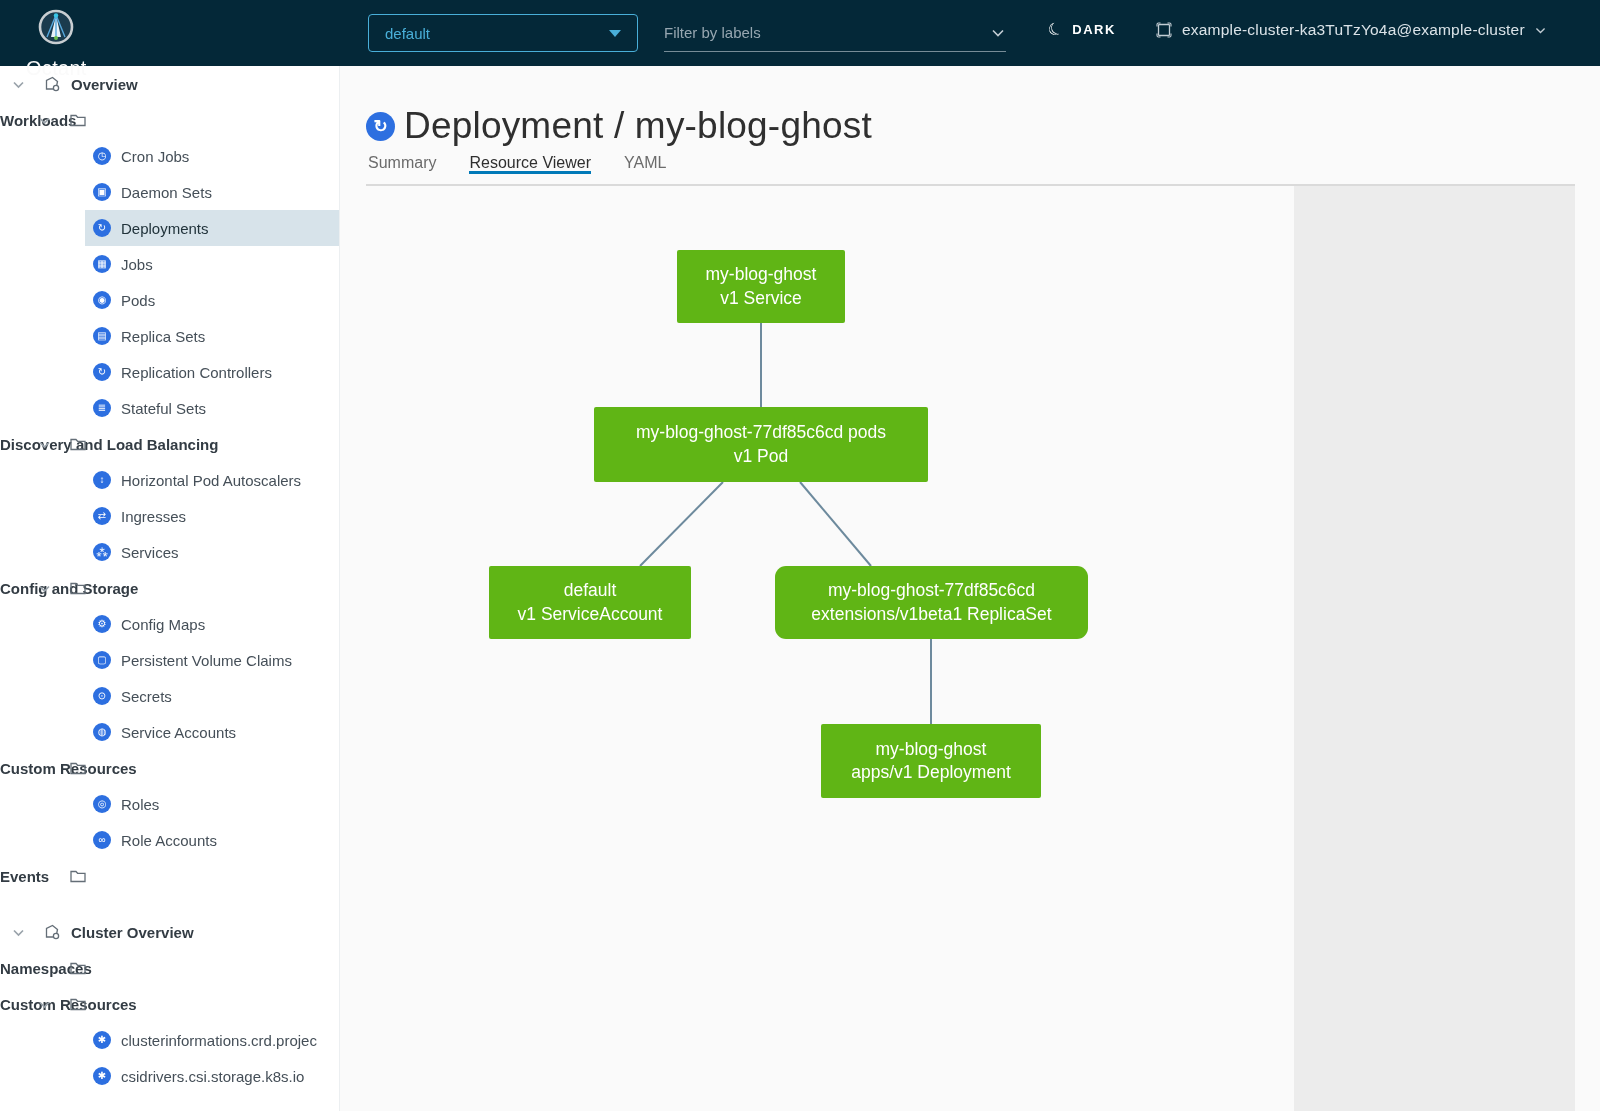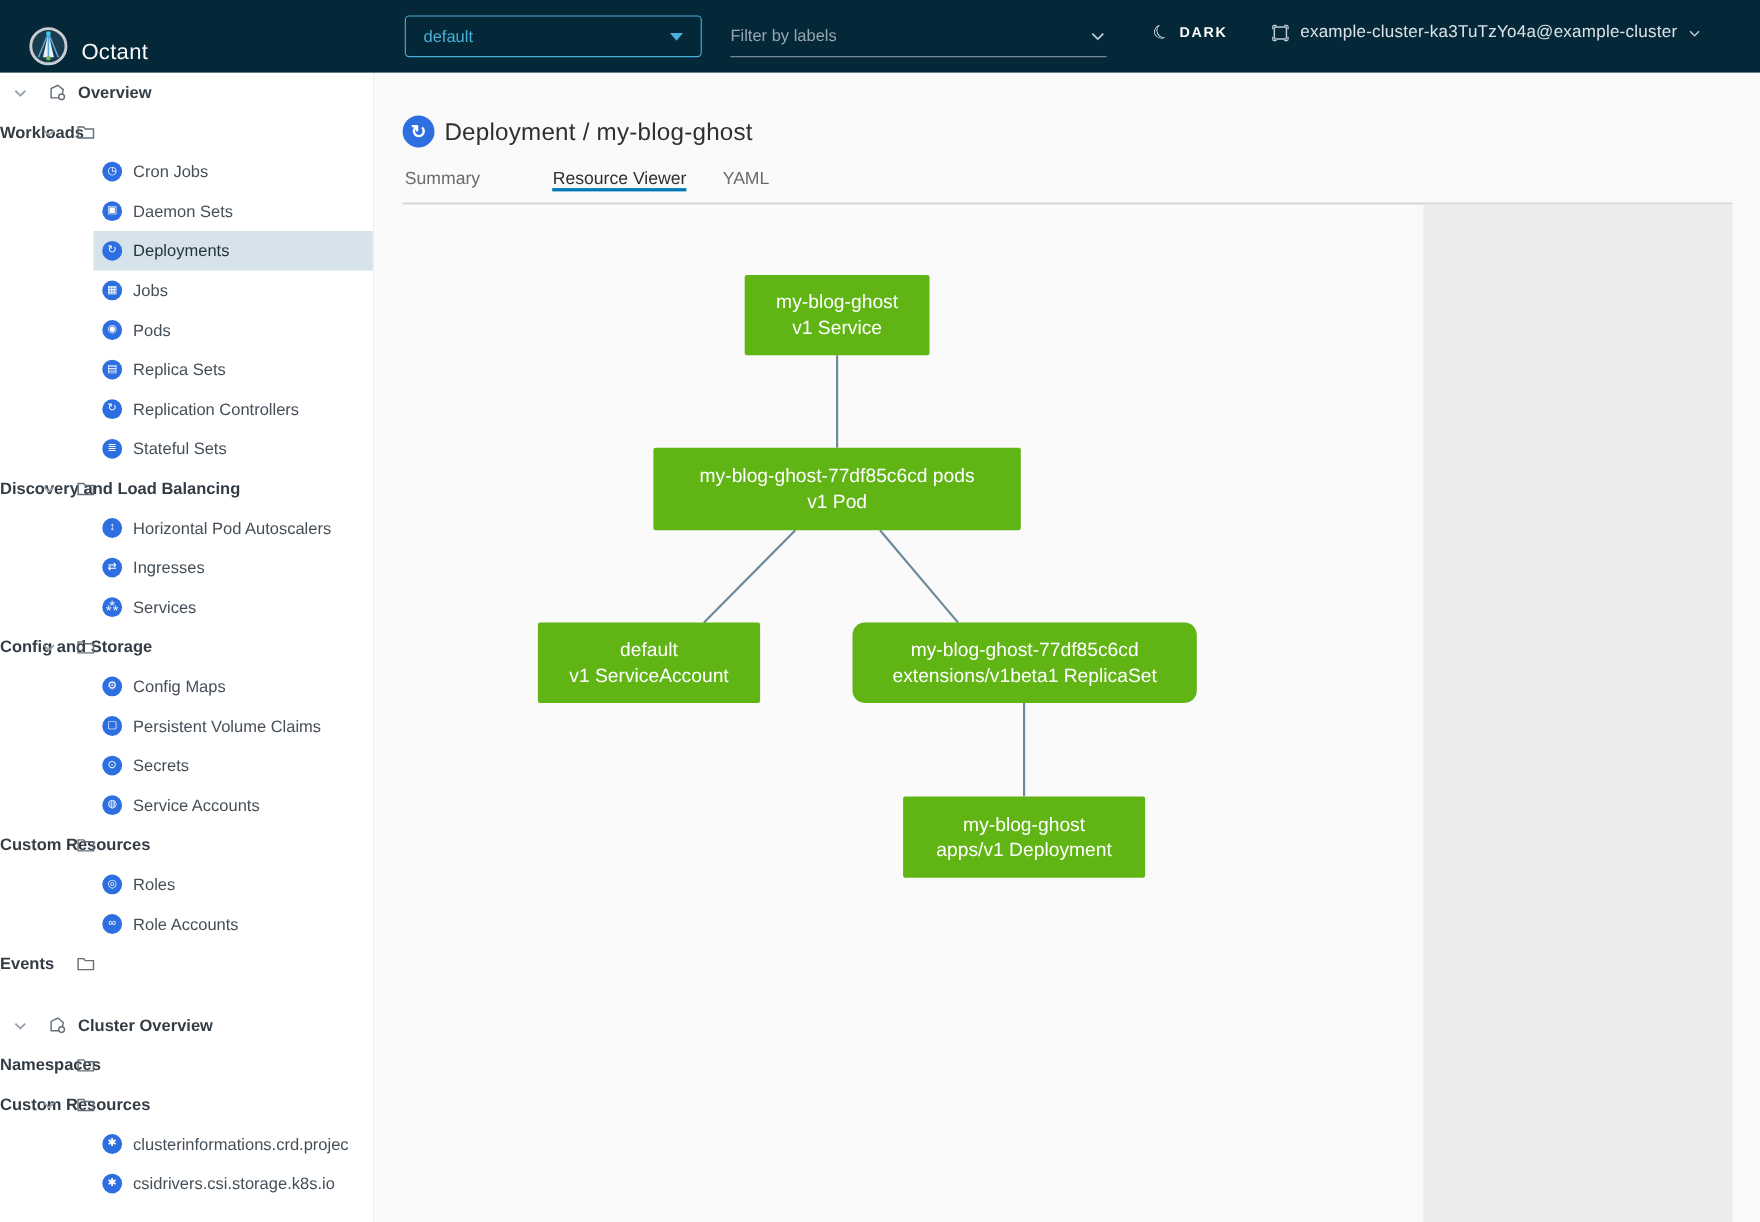--- a/index.html
+++ b/index.html
@@ -2,21 +2,21 @@
 <html><head>
 <meta charset="utf-8">
 <style>
   * { margin:0; padding:0; box-sizing:border-box; }
   html,body { width:1600px; height:1111px; overflow:hidden;
     font-family:"Liberation Sans", sans-serif; background:#fafafa; }
 
   
   .app-header { position:absolute; left:0; top:0; width:1600px; height:66px;
     background:#042838; color:#fff; z-index:30; }
-  .brand { position:absolute; left:26px; top:24px; display:flex; align-items:flex-end; gap:12px; }
+  .brand { position:absolute; left:26px; top:9px; display:flex; align-items:center; gap:12px;flex-direction:column; }
   .brand-title { font-size:20px; font-weight:400; color:#fafafa; letter-spacing:.3px; }
 
   .ns-select { position:absolute; left:368px; top:14px; width:270px; height:38px;
     border:1px solid #49afd9; border-radius:4px; display:flex; align-items:center;
     padding:0 16px; cursor:pointer; }
   .ns-select .val { color:#49afd9; font-size:15px; flex:1; }
   .ns-caret { width:0; height:0; border-left:6px solid transparent;
     border-right:6px solid transparent; border-top:7px solid #49afd9; }
 
   .filter-wrap { position:absolute; left:664px; top:14px; width:342px; height:38px;
@@ -59,25 +59,25 @@
     bottom:0; background:#d7e3ea; }
   .nav-row.selected .label, .nav-row.selected .k8s-icon { z-index:1; }
   .nav-row.selected .label { color:#21333b; }
   .nav-row.truncate .label { max-width:218px; overflow:hidden; }
 
   
   .main { position:absolute; left:340px; top:66px; width:1260px; height:1045px; background:#fafafa; }
   .page-head { position:absolute; left:26px; top:39px; display:flex; align-items:center; gap:9px; }
   .res-icon { width:29px; height:29px; border-radius:50%; background:#2d6fe0; color:#fff;
     display:flex; align-items:center; justify-content:center; font-size:17px; font-weight:700; }
-  .page-title { font-size:22px; font-weight:400; color:#2f2f2f; letter-spacing:.2px; }
+  .page-title { font-size:37px; font-weight:400; color:#2f2f2f; letter-spacing:.2px; }
 
   .tabs { position:absolute; left:28px; top:88px; display:flex; gap:33px; }
   .tab { font-size:16px; color:#6b6b6b; position:relative; cursor:pointer; }
-  .tab.active { color:#2f2f2f;margin-left:33px; }
+  .tab.active { color:#2f2f2f; }
   .tab.active::after { content:""; position:absolute; left:0; right:0; bottom:-2px;
     height:3px; background:#0079b8; }
   .tabs-divider { position:absolute; left:26px; top:118px; width:1209px; height:2px; background:#dadada; }
 
   .detail-panel { position:absolute; left:954px; top:120px; width:281px; height:925px;
     background:#ececec; }
 
   .graph-layer { position:absolute; left:0; top:120px; width:954px; height:925px; }
   .edges { position:absolute; left:0; top:0; }
   .gnode { position:absolute; background:#60b515; border-radius:2px; color:#fff;

